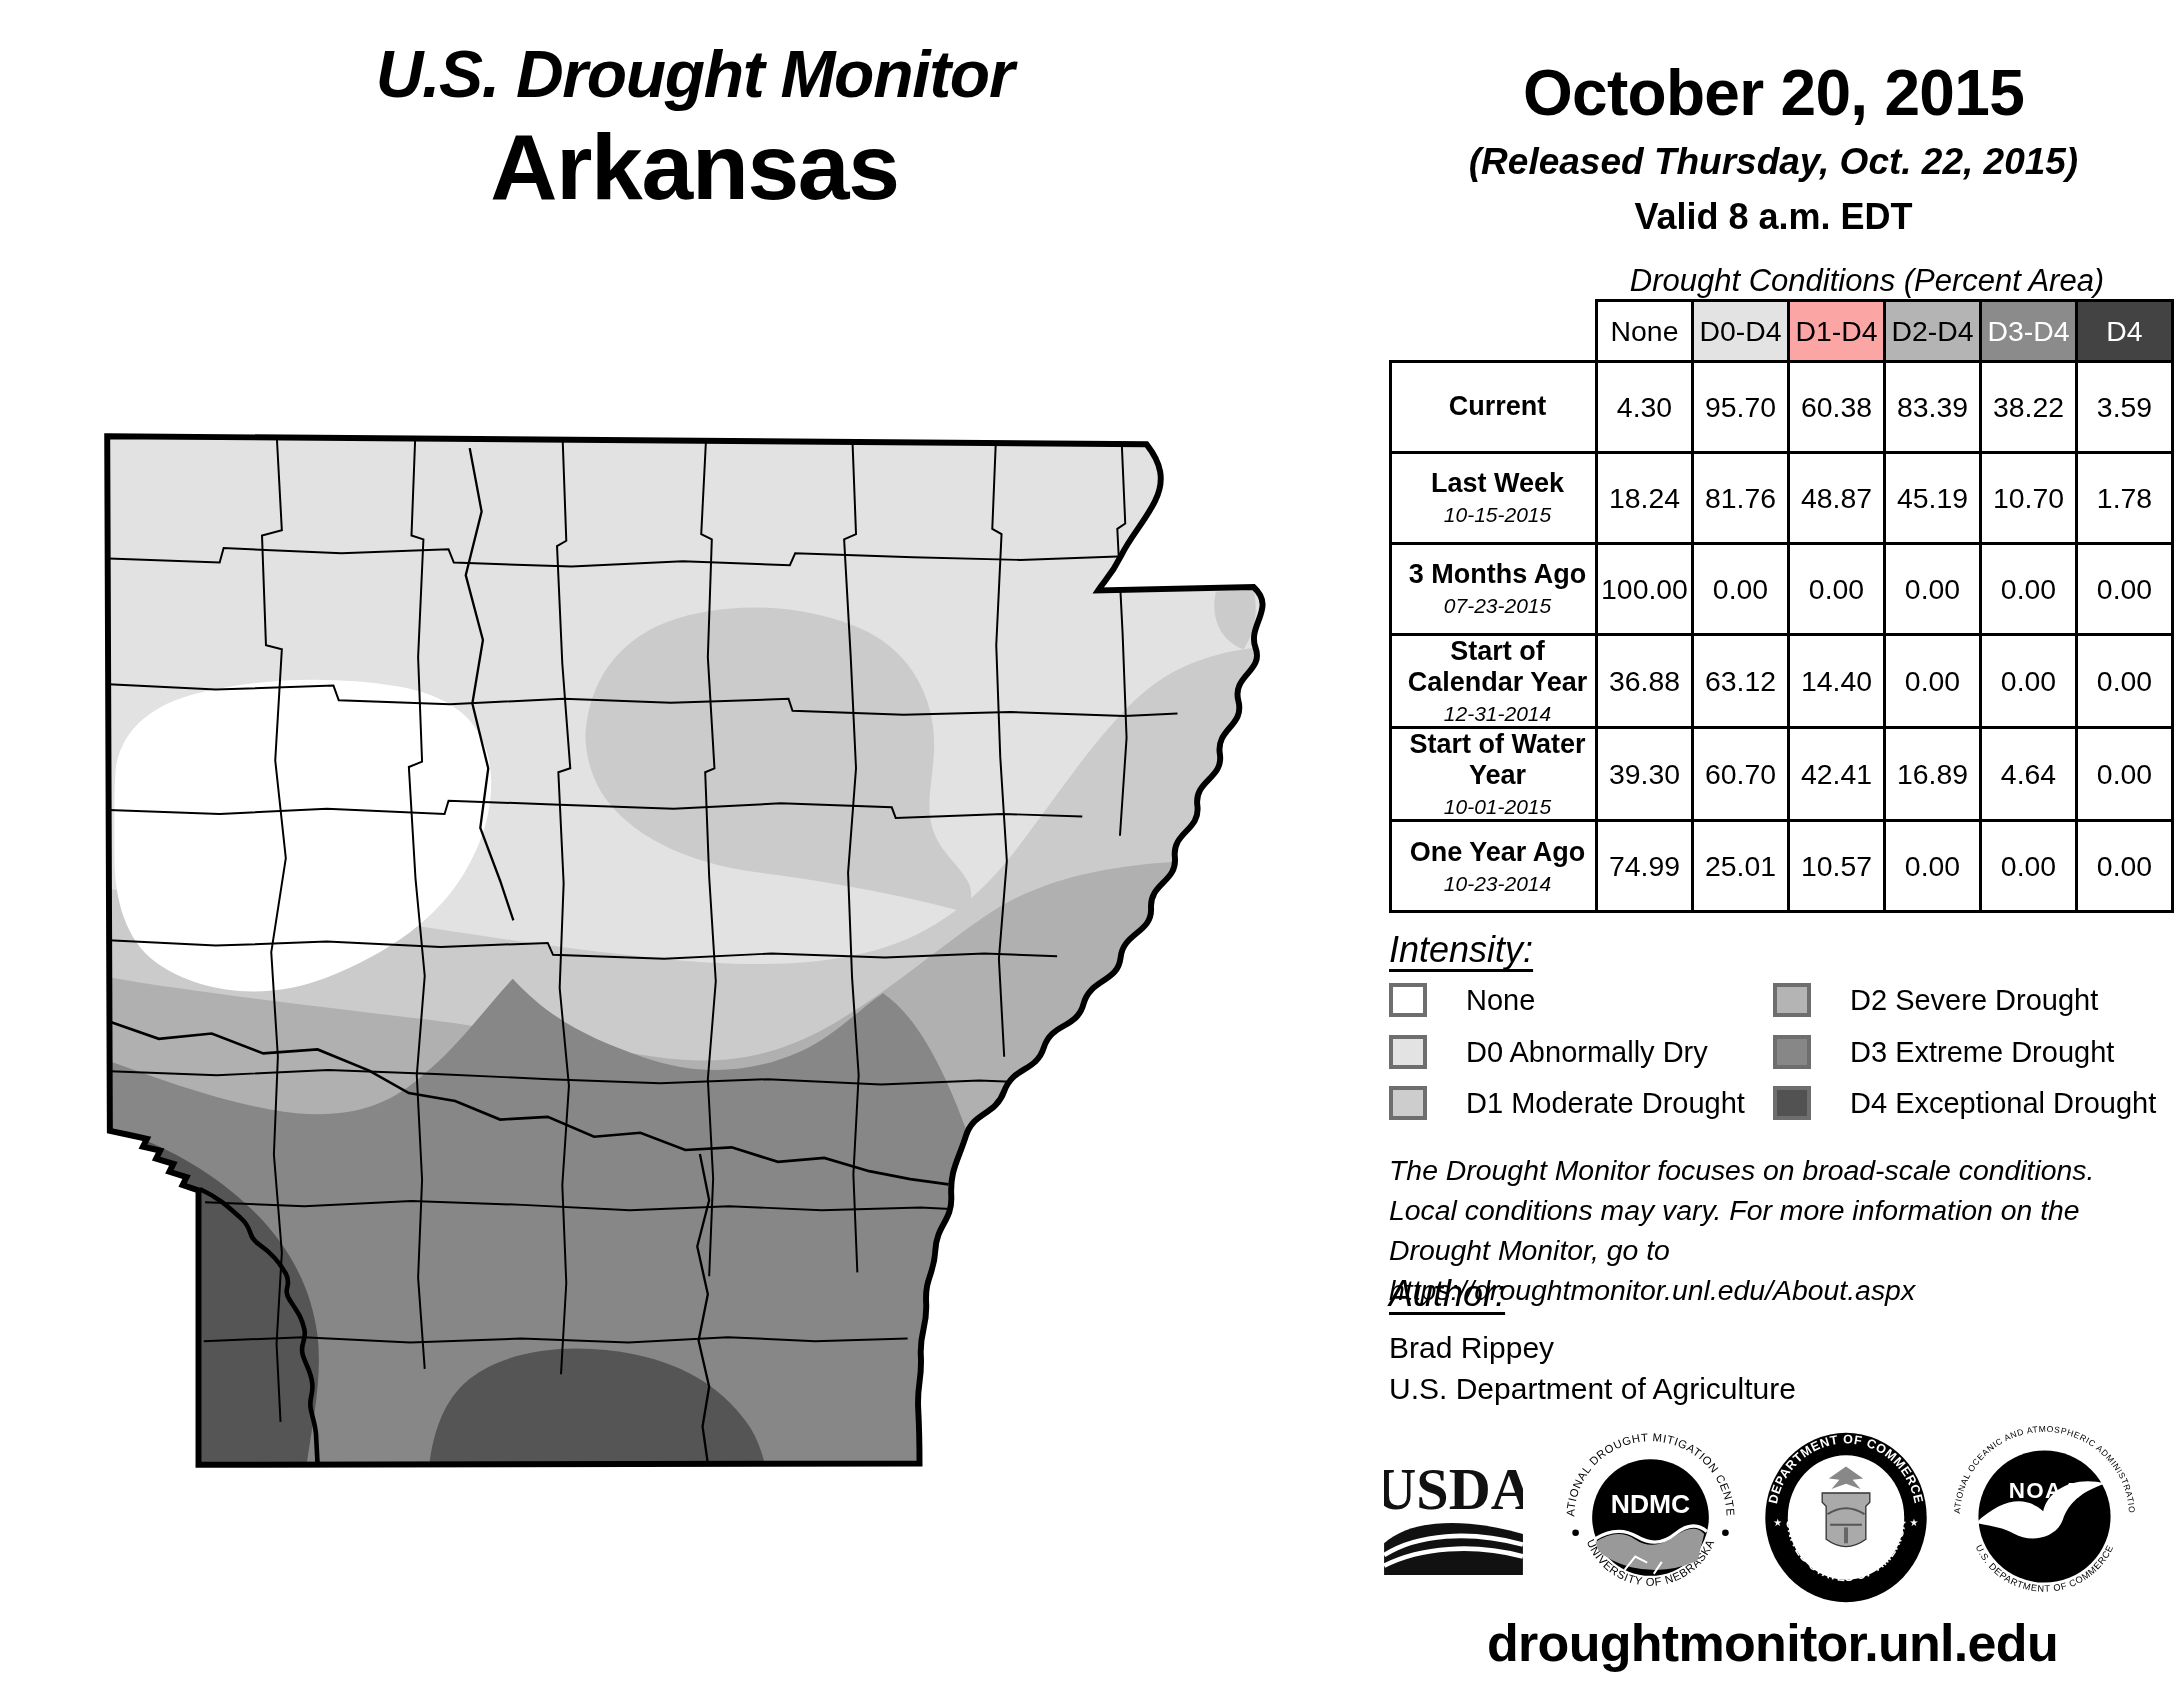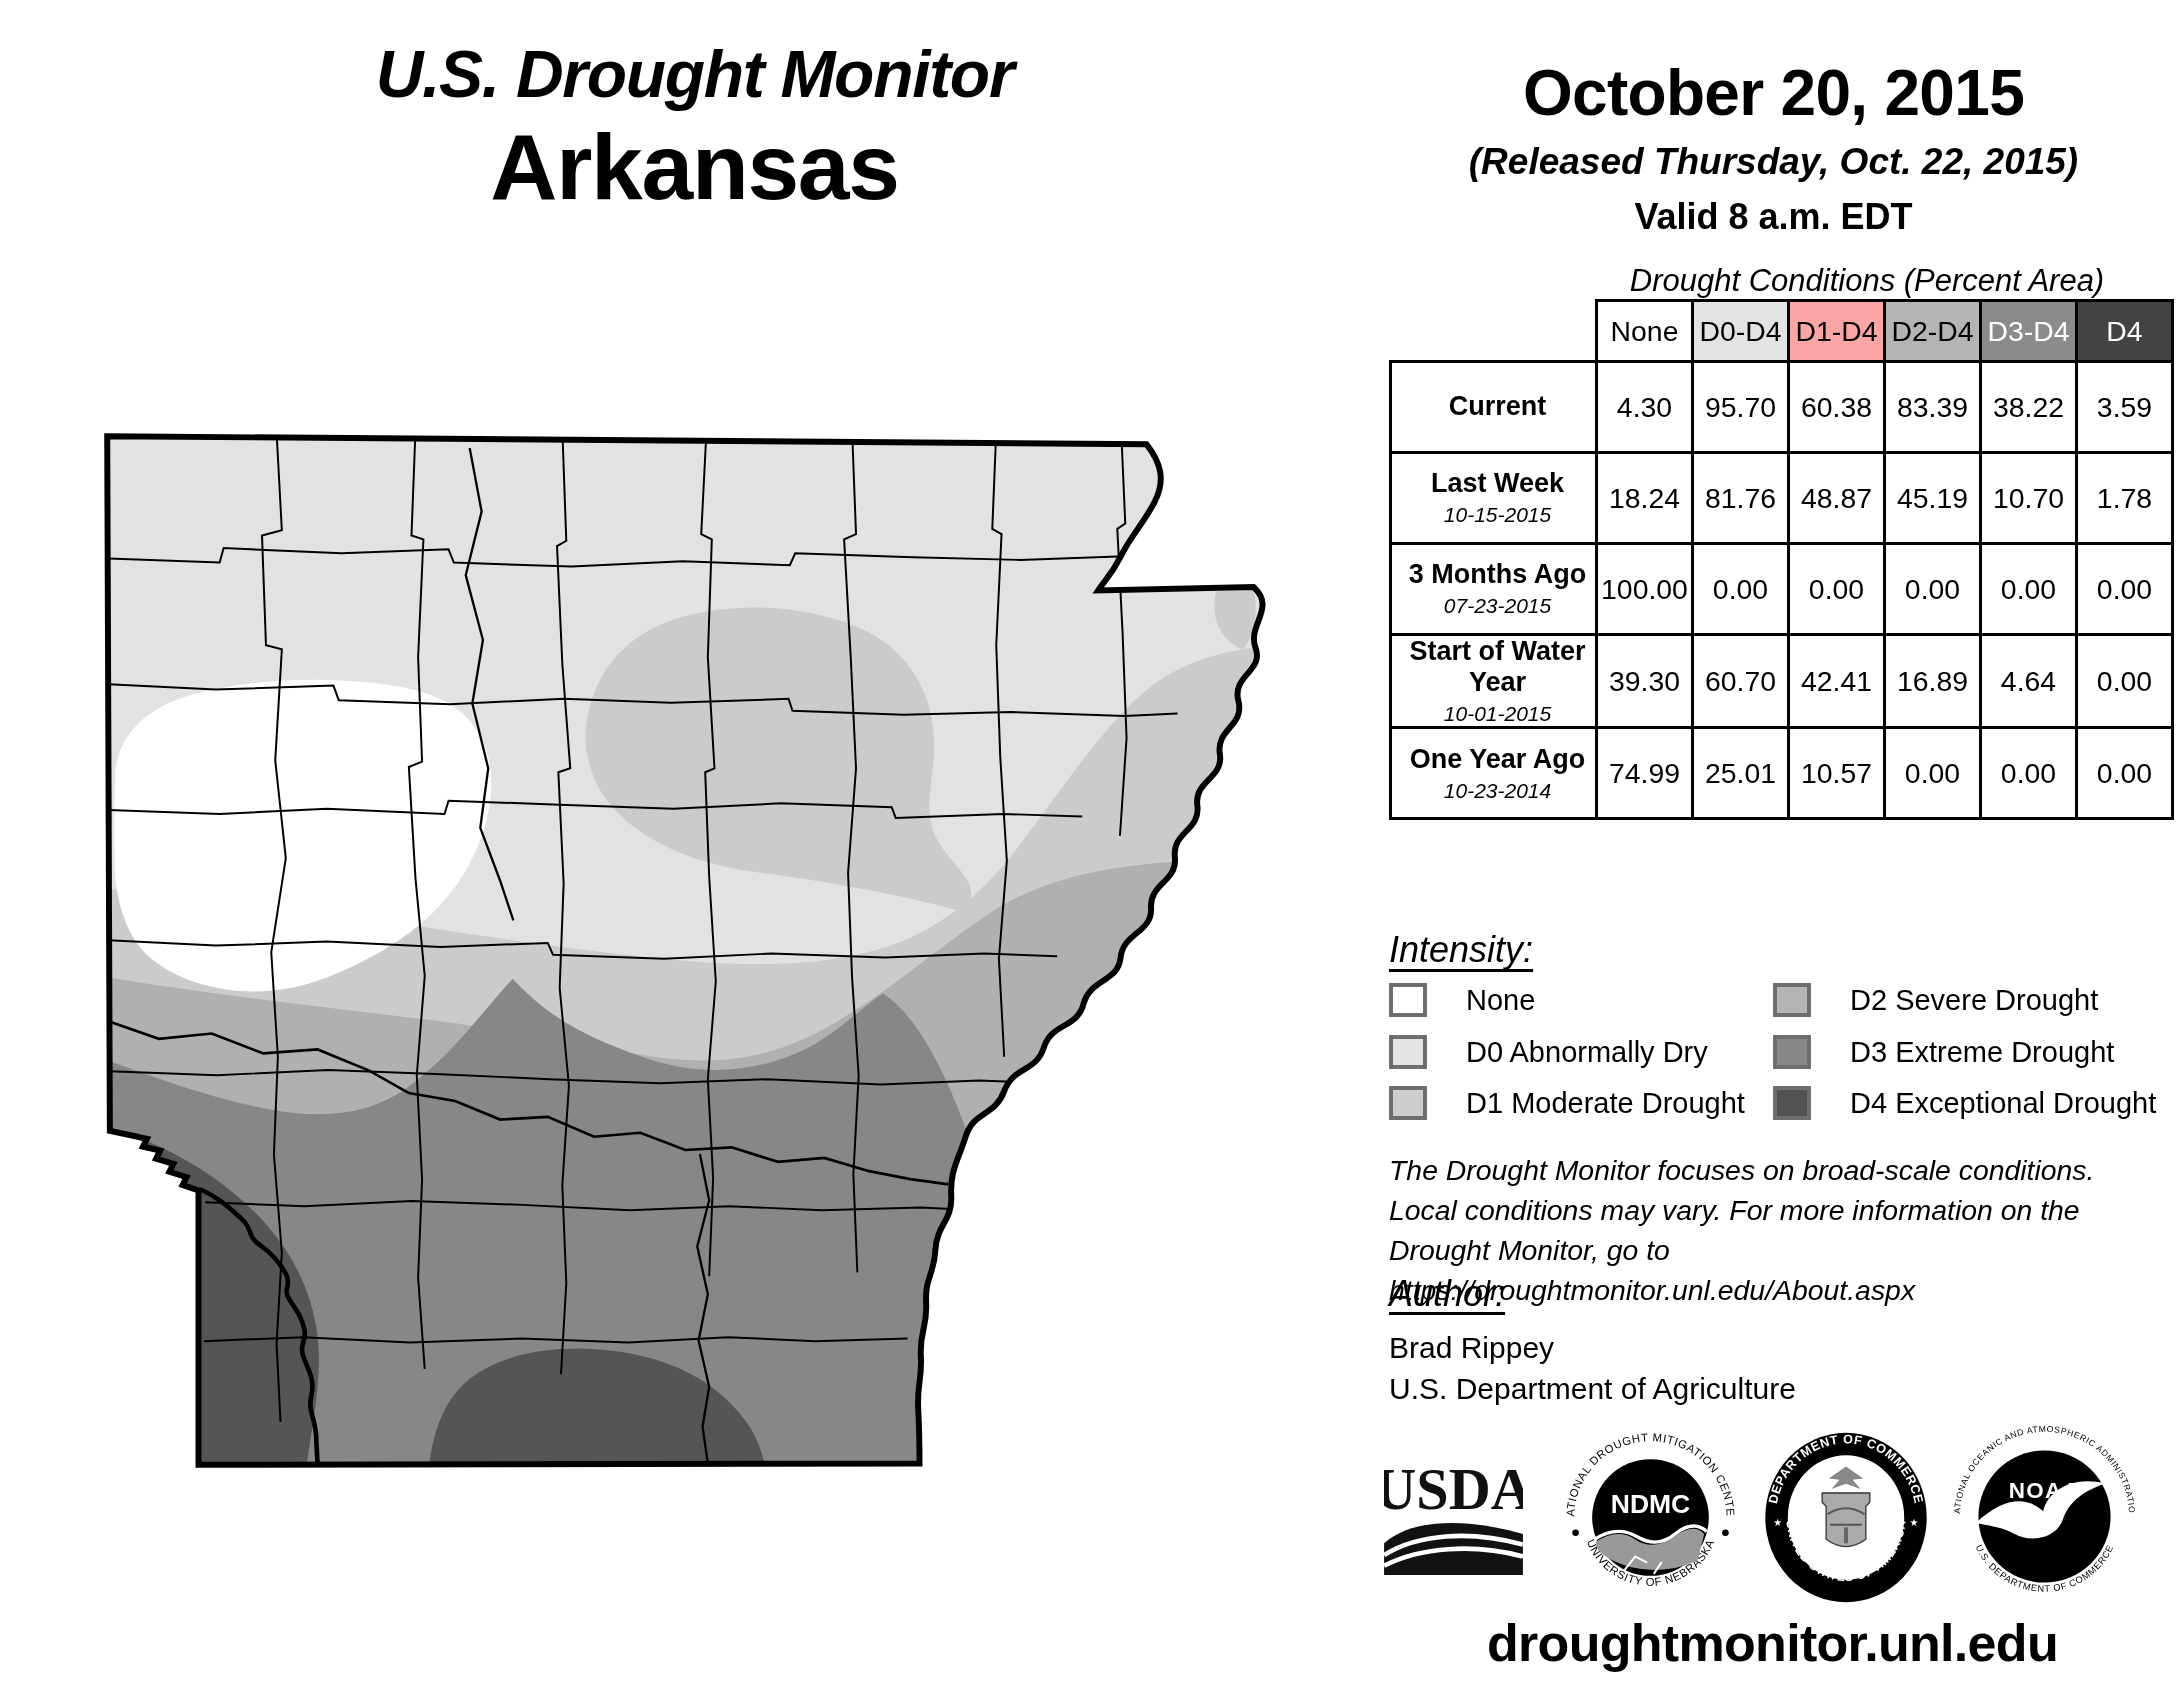--- a/index.html
+++ b/index.html
@@ -177,20 +177,29 @@
   <tr>
     <td class="lbl"><span>3 Months Ago</span><span class="row-date">07-23-2015</span></td>
     <td>100.00</td>
     <td>0.00</td>
     <td>0.00</td>
     <td>0.00</td>
     <td>0.00</td>
     <td>0.00</td>
   </tr>
   <tr>
+    <td class="lbl"><span>Start of Calendar Year</span><span class="row-date">12-31-2014</span></td>
+    <td>36.88</td>
+    <td>63.12</td>
+    <td>14.40</td>
+    <td>0.00</td>
+    <td>0.00</td>
+    <td>0.00</td>
+  </tr>
+  <tr>
     <td class="lbl"><span>Start of Water Year</span><span class="row-date">10-01-2015</span></td>
     <td>39.30</td>
     <td>60.70</td>
     <td>42.41</td>
     <td>16.89</td>
     <td>4.64</td>
     <td>0.00</td>
   </tr>
   <tr>
     <td class="lbl"><span>One Year Ago</span><span class="row-date">10-23-2014</span></td>

